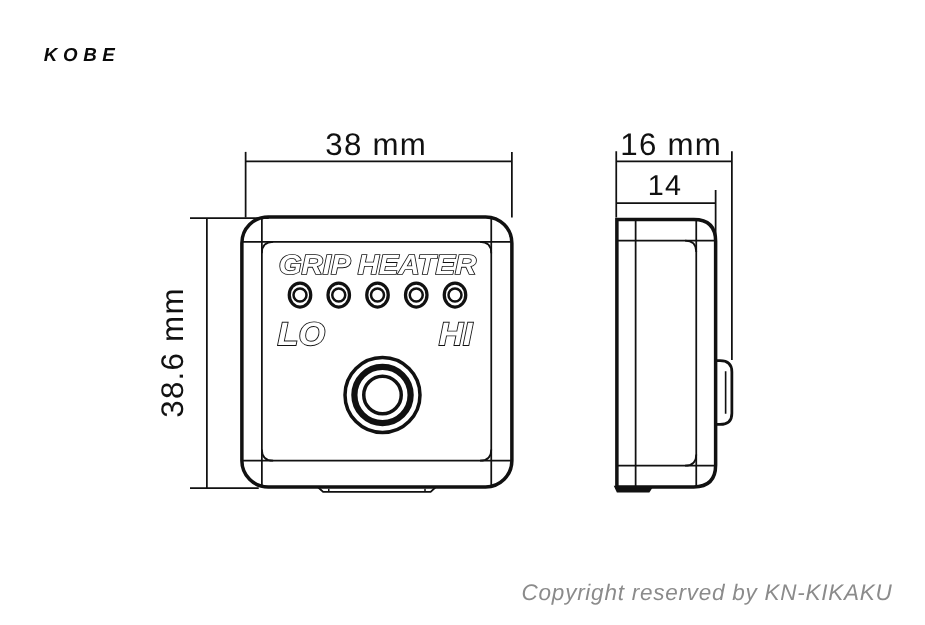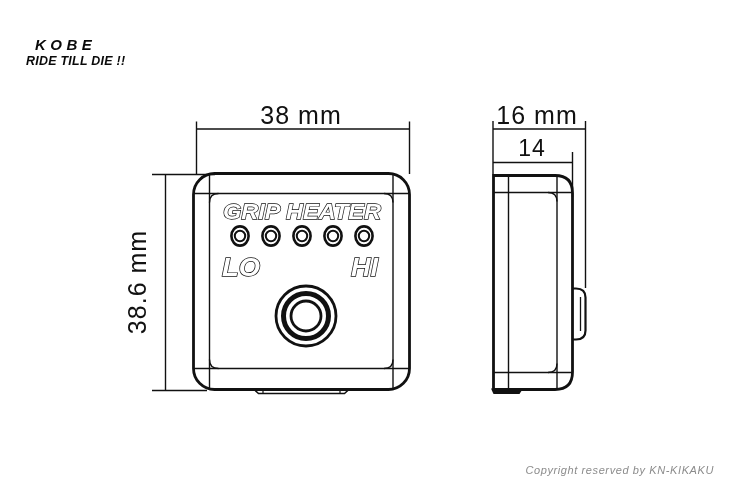--- a/index.html
+++ b/index.html
@@ -11,29 +11,28 @@
   svg text{font-family:"Liberation Sans",sans-serif;fill:#111;}
   .dim-label{font-size:25px;letter-spacing:1px;}
   .dim-label-small{font-size:23px;letter-spacing:1px;}
   .outline-text{font-style:italic;font-weight:bold;fill:#ffffff;stroke:#111;paint-order:stroke;}
   .logo{position:absolute;left:26px;top:13px;color:#0a0a0a;line-height:1;margin-top:24px;}
   .logo-kobe{font-style:italic;font-weight:bold;font-size:15px;letter-spacing:4.5px;padding-left:9px;}
   .logo-kn{font-weight:bold;font-size:58px;letter-spacing:-4px;display:inline-block;
            transform:scale(0.95,1.02);transform-origin:top left;margin-top:1px;}
   .logo-tagline{font-style:italic;font-weight:bold;font-size:13.5px;display:inline-block;
            transform:scaleX(0.92);transform-origin:left;margin-top:2px;letter-spacing:0.3px;white-space:nowrap;}
-  .copyright{position:absolute;right:26px;top:464px;font-style:italic;font-size:11px;
+  .copyright{position:absolute;right:26px;top:464px;font-style:italic;font-size:18px;
            color:#8b8b8b;letter-spacing:0.6px;}
 </style>
 </head>
 <body>
 
 <div class="logo">
   <div class="logo-kobe">KOBE</div>
-  <div><span class="logo-tagline">RIDE TILL DIE !!</span></div>
 </div>
 
 <svg class="drawing" width="740" height="500" viewBox="0 0 740 500">
   <defs>
     <clipPath id="frontClip">
         <rect x="193.5" y="173.5" width="216" height="216" rx="21"></rect>
       </clipPath>
     <clipPath id="sideClip">
         <path d="M493.5,175.5 H555 Q572.5,175.5 572.5,193 V372 Q572.5,389.5 555,389.5 H493.5 Z"></path>
       </clipPath>

